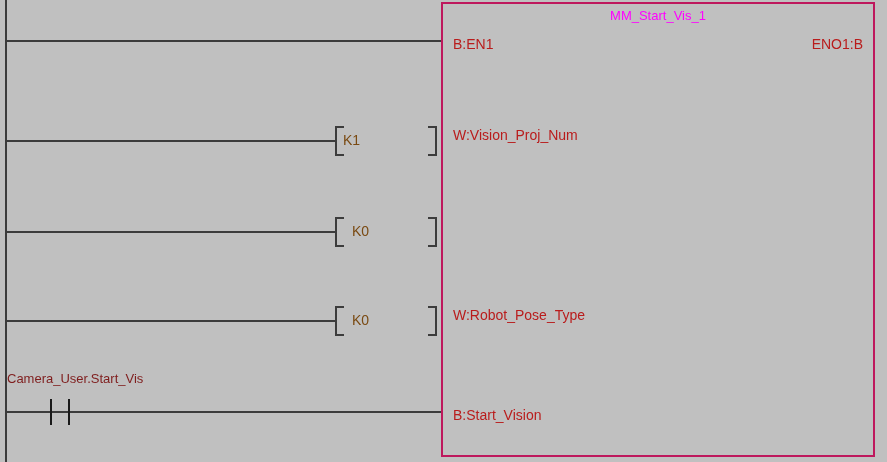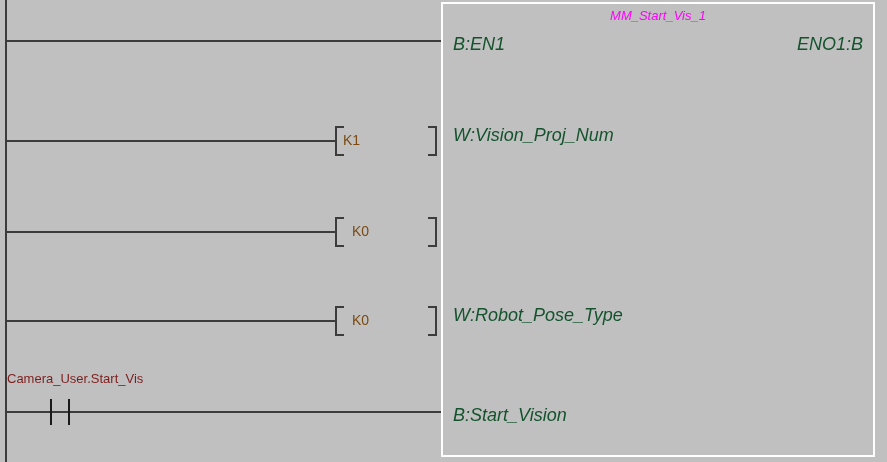--- a/index.html
+++ b/index.html
@@ -25,39 +25,38 @@
   }
   .h-wire {
     position: absolute;
     height: 2px;
     background: #3c3c3c;
   }
   
   .fb {
     position: absolute;
     background: #c0c0c0;
-    border: 2px solid #ffffff;
+    border: 2px solid #be185d;
     box-sizing: border-box;
-    font-style: italic;
   }
   .fb-title {
     position: absolute;
     top: 4px;
     left: 0;
     width: 100%;
     text-align: center;
     color: #ff00ff;
     font-size: 13px;
     line-height: 15px;
     white-space: nowrap;
   }
   .fb-pin {
     position: absolute;
-    color: #14532d;
-    font-size: 18px;
+    color: #b91c1c;
+    font-size: 14px;
     line-height: 16px;
     white-space: nowrap;
   }
   .fb-pin.left {
     left: 10px;
   }
   .fb-pin.right {
     right: 10px;
     text-align: left;
     margin-left: 41px;

